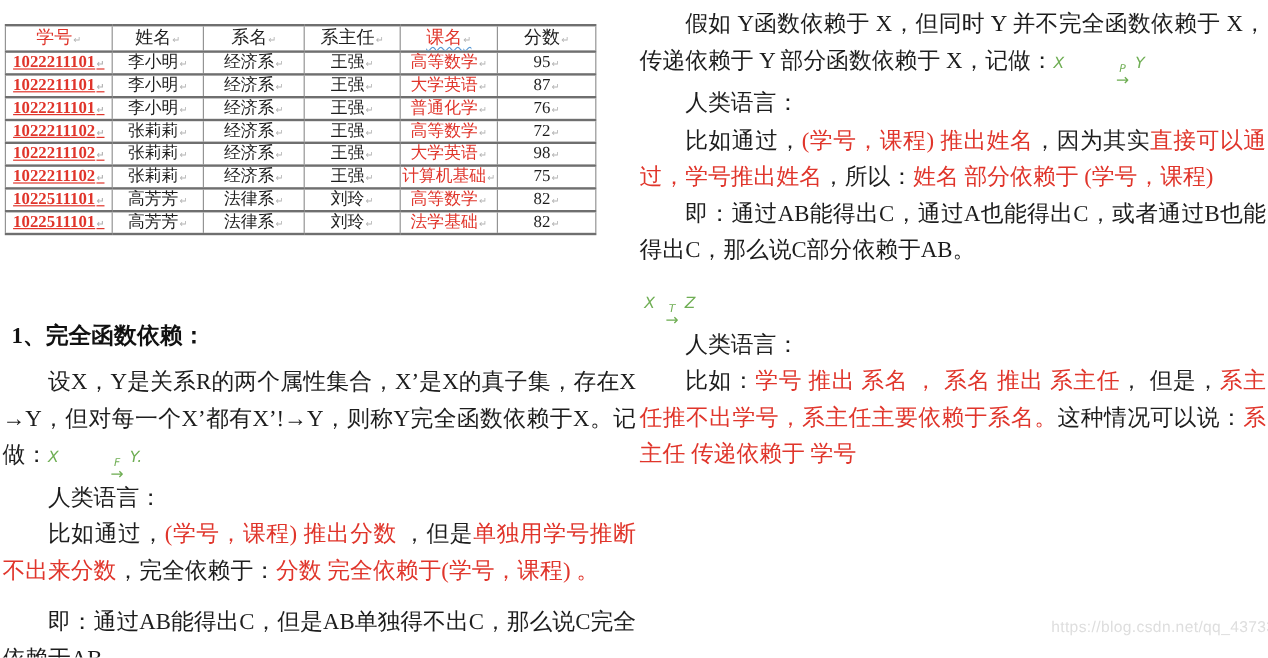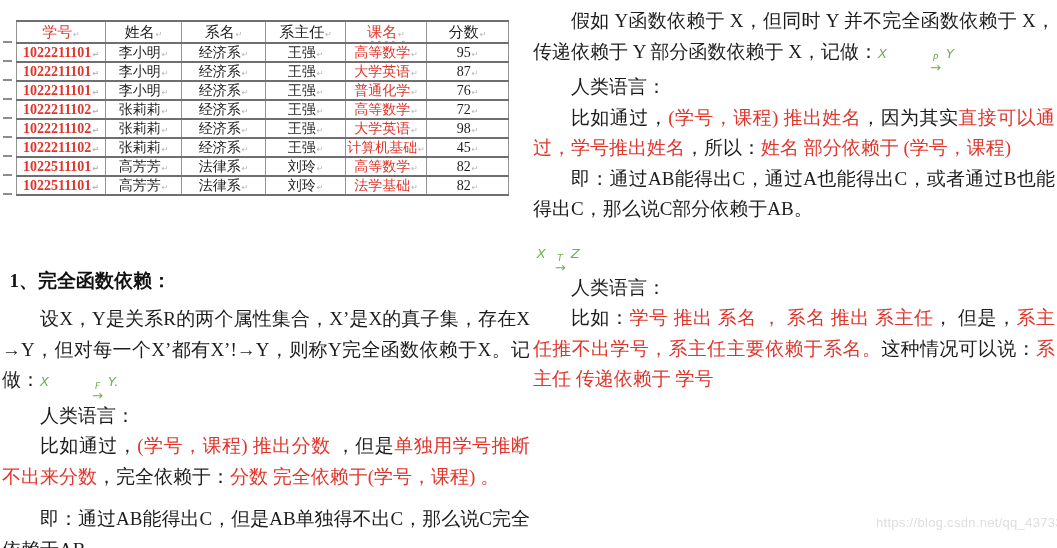--- a/index.html
+++ b/index.html
@@ -12,39 +12,39 @@
   *{box-sizing:border-box;}
   html,body{margin:0;padding:0;}
   body{
     width:1057px;height:548px;position:relative;overflow:hidden;
     background:#ffffff;color:var(--ink);
     font-family:"Liberation Serif","DejaVu Serif",serif;
   }
 
   
   .left-col{position:absolute;left:0;top:0;width:532px;}
-  .table-zone{position:relative;margin:20px 0 0 16px;width:492px;}
+  .table-zone{position:relative;margin:20px 0 0 4px;width:492px;}
   table{border-collapse:collapse;width:492px;table-layout:fixed;}
   th,td{
     border-top:2px solid var(--border-h);
     border-bottom:2px solid var(--border-h);
     border-left:1px solid var(--border-v);
     border-right:1px solid var(--border-v);
     padding:0;text-align:center;font-size:14px;line-height:1;height:19px;
     white-space:nowrap;overflow:hidden;font-weight:normal;
   }
   thead th{height:22px;font-size:15px;}
   td::after,th::after{
     content:"\21B5";font-size:8px;color:#b4b4b4;margin-left:1px;
     font-family:"DejaVu Sans",sans-serif;vertical-align:baseline;
   }
   .hdr-red{color:var(--red);}
   .wavy{text-decoration:underline wavy #5b9bd5;text-decoration-thickness:1px;text-underline-offset:3px;}
   .cell-red{color:var(--red);}
-  .cell-red-bold{color:var(--red);font-weight:bold;}
+  .cell-red-bold{color:var(--red);font-weight:bold;text-decoration:underline;}
   .tick{position:absolute;left:-13px;width:9px;height:2px;background:#8d8d8d;}
 
   
   .text-block-left{position:absolute;left:2px;top:246px;width:528px;margin-top:20px;}
   .right-col{position:absolute;left:533px;top:6px;width:522px;}
   .sec-heading{
     font-weight:bold;font-size:19px;line-height:30px;margin:0 0 8px 0;
     text-indent:0.4em;color:#111;
   }
   .para{
@@ -129,21 +129,21 @@
             <td>王强</td>
             <td class="cell-red">大学英语</td>
             <td>98</td>
           </tr>
           <tr>
             <td class="cell-red-bold">1022211102</td>
             <td>张莉莉</td>
             <td>经济系</td>
             <td>王强</td>
             <td class="cell-red">计算机基础</td>
-            <td>45</td>
+            <td>75</td>
           </tr>
           <tr>
             <td class="cell-red-bold">1022511101</td>
             <td>高芳芳</td>
             <td>法律系</td>
             <td>刘玲</td>
             <td class="cell-red">高等数学</td>
             <td>82</td>
           </tr>
           <tr>

